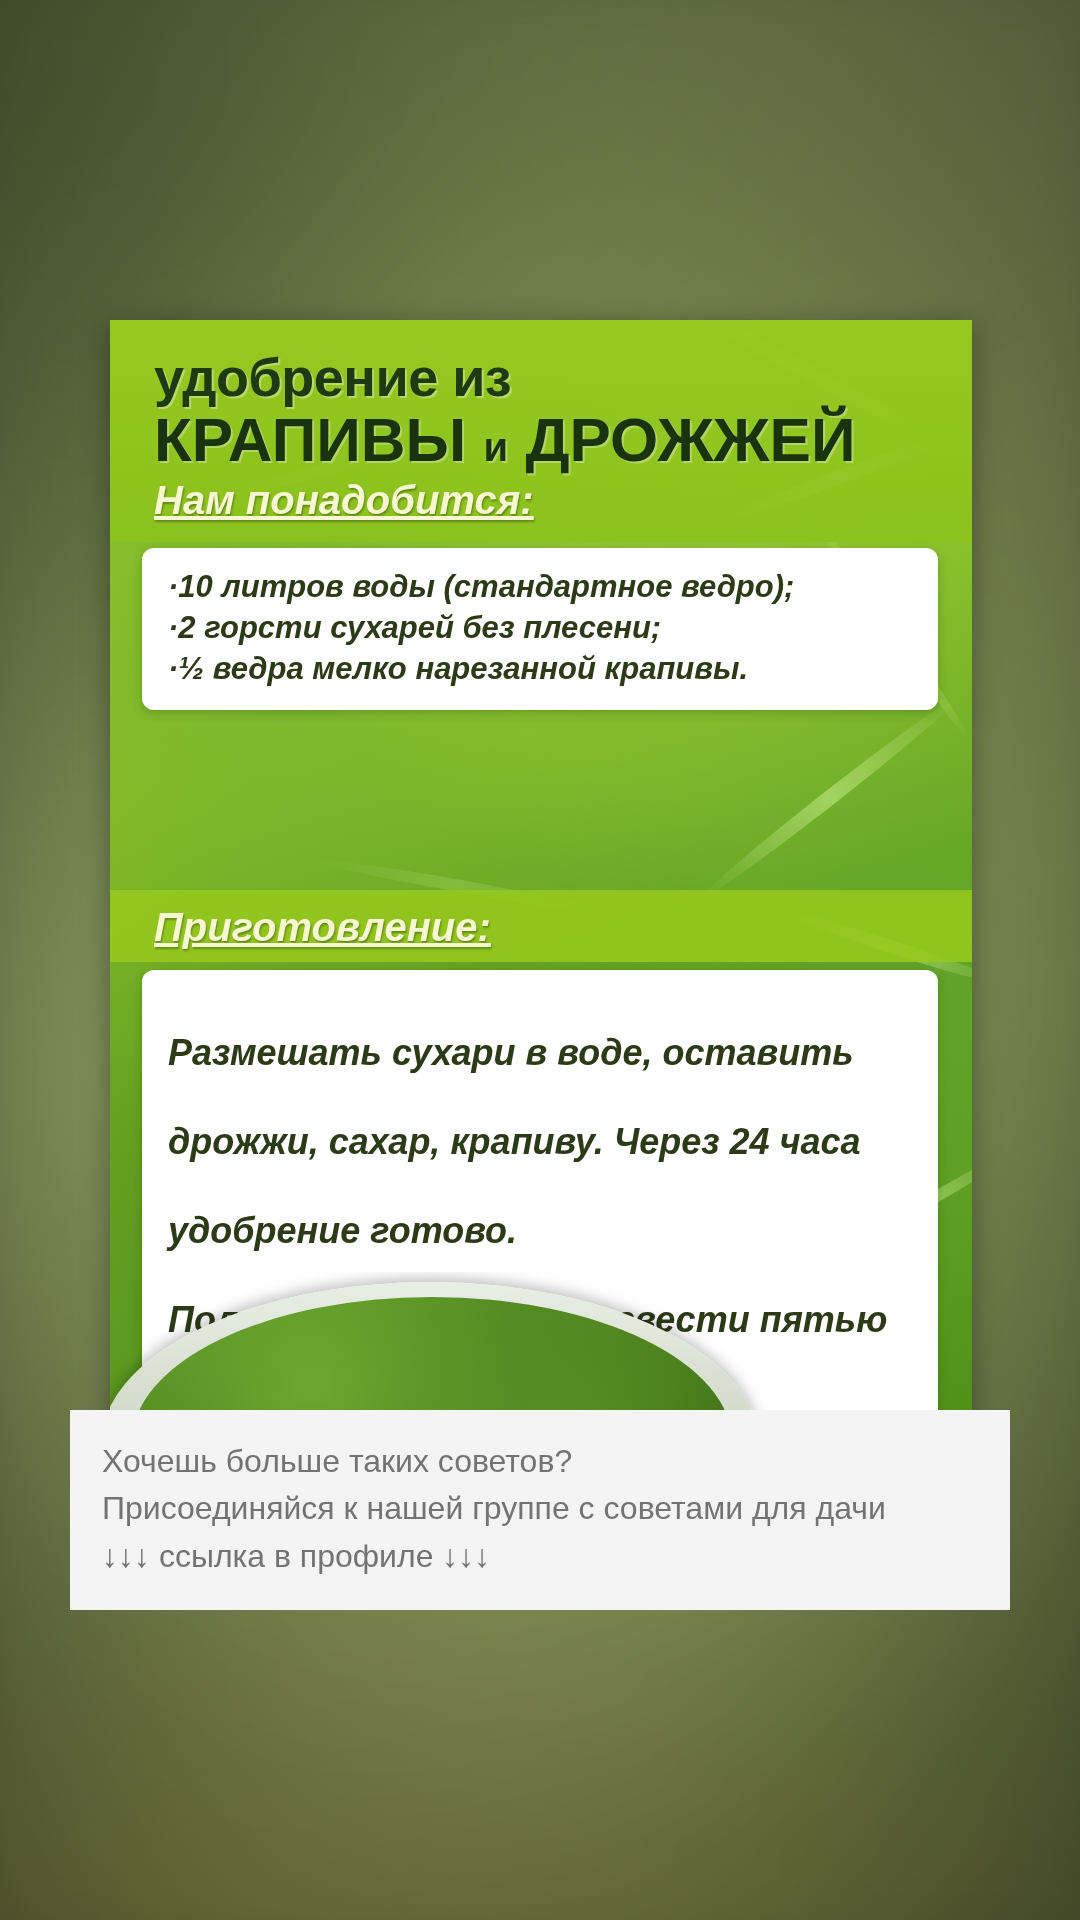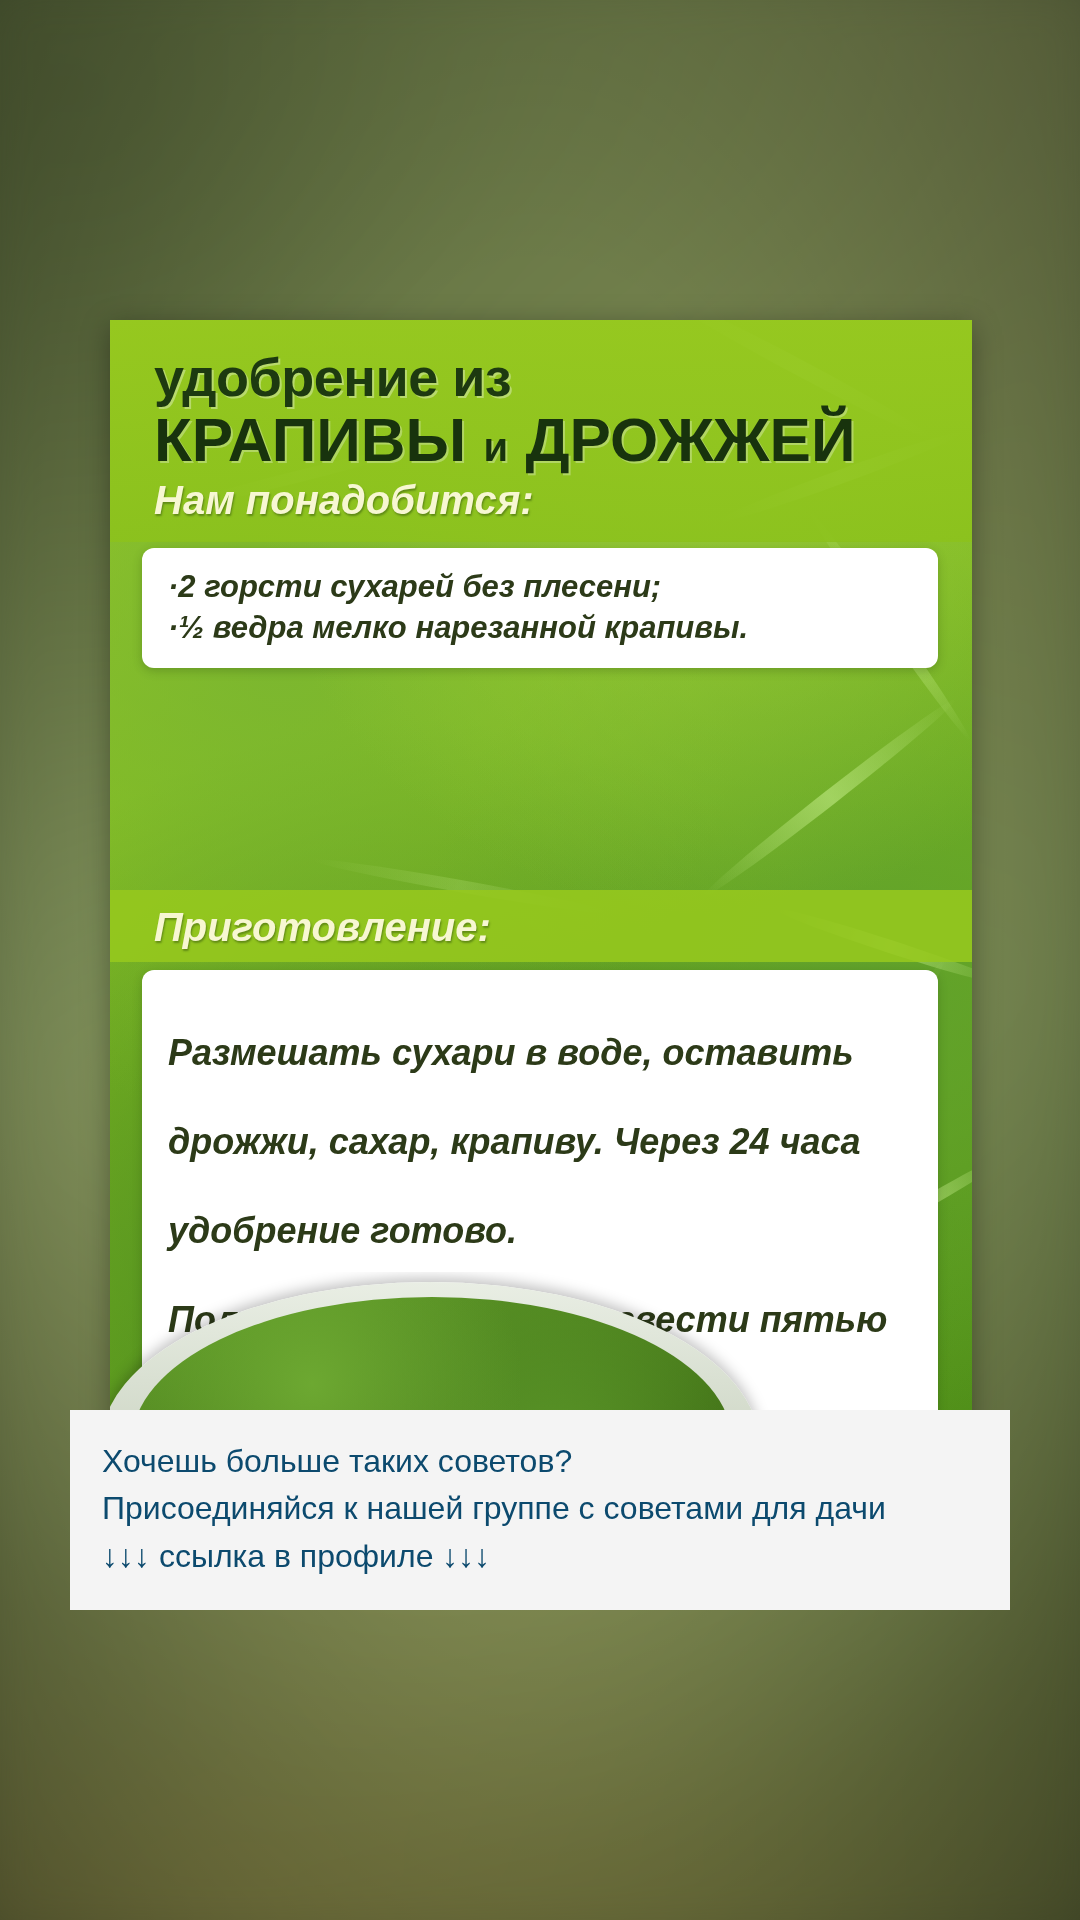--- a/index.html
+++ b/index.html
@@ -110,20 +110,21 @@
 
   .section-head {
     position: absolute;
     left: 44px;
     font-size: 40px;
     font-weight: 700;
     color: #f7f7d2;
     font-style: italic;
     white-space: nowrap;
     text-shadow: 1px 2px 2px rgba(40,70,10,0.45);
+    text-decoration: underline;
   }
   .head-need { top: 158px; }
   .head-prep { top: 585px; }
 
   .prep-band {
     position: absolute;
     left: 0; right: 0;
     top: 570px;
     height: 72px;
     background: rgba(150,200,30,0.88);
@@ -187,21 +188,21 @@
     position: absolute;
     left: 70px;
     top: 1410px;
     width: 940px;
     background: #f4f4f4;
     padding: 28px 32px 30px 32px;
   }
   .caption-line {
     font-size: 32px;
     line-height: 1.48;
-    color: #0c4a6e;
+    color: #737373;
     white-space: nowrap;
   }
 </style>
 </head>
 <body>
 
 <div class="stage">
 
   <div class="bg-blur"></div>
   <div class="bg-vignette"></div>
@@ -225,20 +226,21 @@
     <div class="title1">удобрение из</div>
     <div class="title2">
       <span>КРАПИВЫ</span>
       <span class="small">и</span>
       <span>ДРОЖЖЕЙ</span>
     </div>
 
     <div class="section-head head-need">Нам понадобится:</div>
 
     <div class="white-card card-need">
+      <div class="ing-line">·10 литров воды (стандартное ведро);</div>
       <div class="ing-line">·2 горсти сухарей без плесени;</div>
       <div class="ing-line">·½ ведра мелко нарезанной крапивы.</div>
     </div>
 
     <div class="prep-band"></div>
     <div class="section-head head-prep">Приготовление:</div>
 
     <div class="white-card card-prep">
       <div class="prep-line">Размешать сухари в воде, оставить</div>
       <div class="prep-line">дрожжи, сахар, крапиву. Через 24 часа</div>

